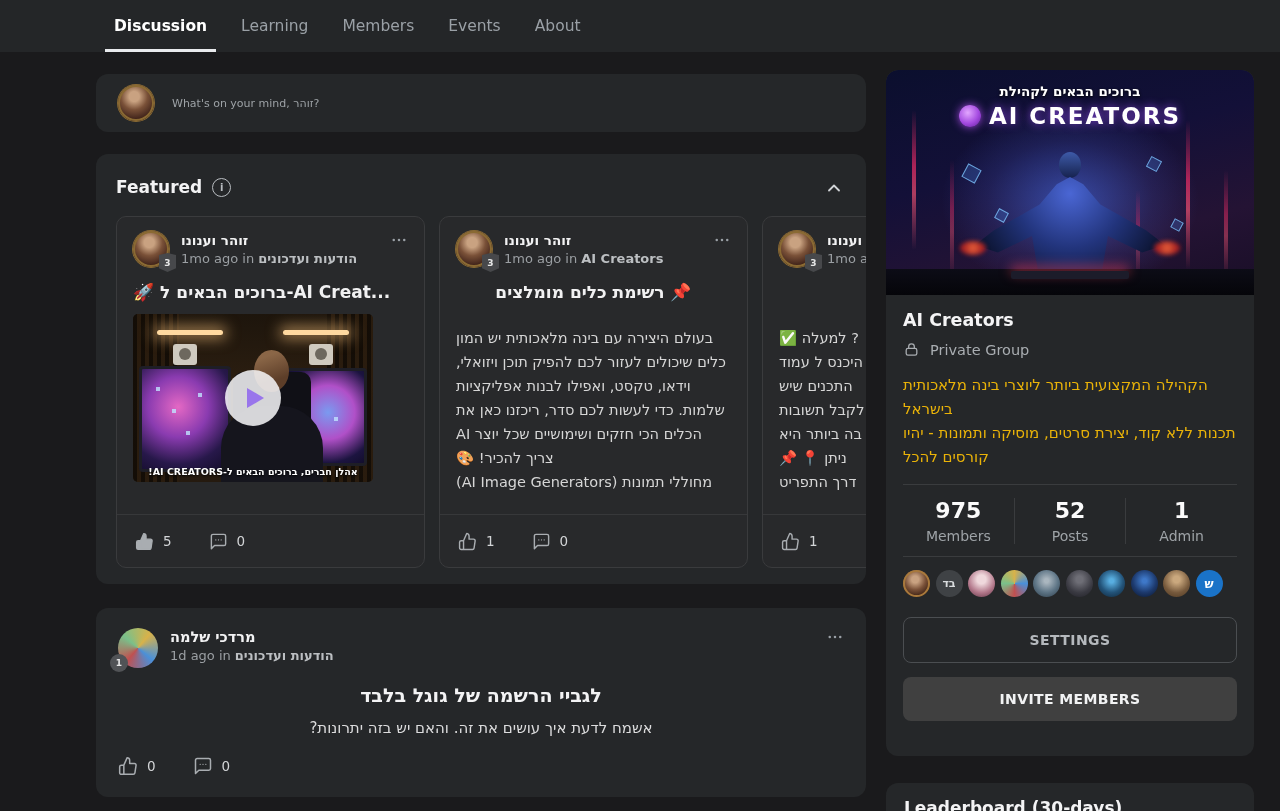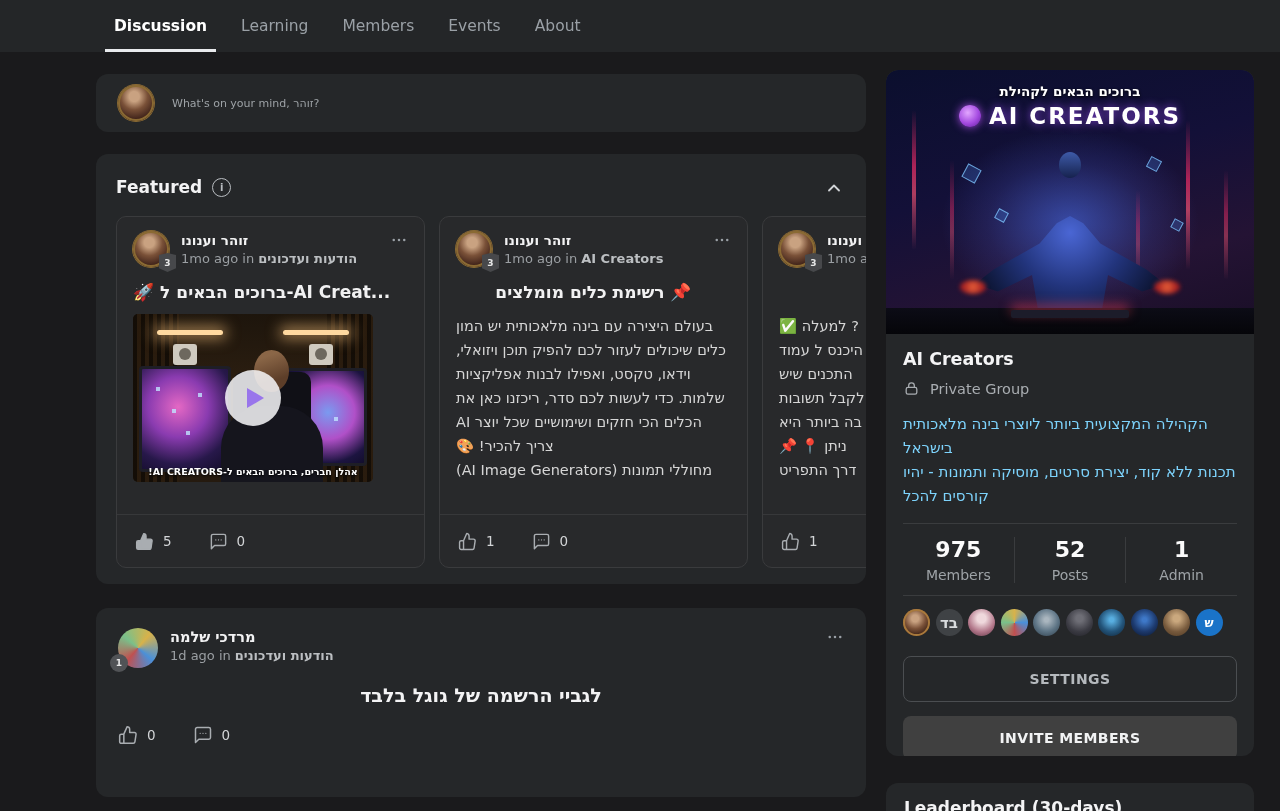--- a/index.html
+++ b/index.html
@@ -39,21 +39,21 @@
   .p-meta{font-size:13px;color:#9b9fa3;margin-top:3px;white-space:nowrap}
   .p-meta .cat{font-weight:700;color:#bcbfc2;margin-left:4px}
   .badge{position:absolute;width:17px;height:19px;background:#47484b;
          clip-path:polygon(50% 100%,100% 80%,100% 10%,50% 0,0 10%,0 80%);
          display:flex;align-items:center;justify-content:center;font-size:9px;color:#e6e6e6;font-weight:700}
   .badge.br{right:-7px;bottom:-5px}
   .badge.round{clip-path:none;border-radius:50%;width:18px;height:18px;left:-8px;bottom:-4px;background:#515356}
   .more-icon{color:#9aa0a6;flex:none;cursor:pointer}
   .f-card-title{font-size:17px;font-weight:700;color:#f1f1f2;margin-top:15px;white-space:nowrap;overflow:hidden}
   .rtl-left{direction:rtl;text-align:center}
-  .f-body{direction:rtl;text-align:left;font-size:14.5px;line-height:24px;color:#d6d6d6;margin-top:12px}
+  .f-body{direction:rtl;text-align:left;font-size:14.5px;line-height:24px;color:#d6d6d6;margin-top:24px}
   .f-foot{position:absolute;left:0;right:0;bottom:0;height:52px;border-top:1px solid #37383a;
           display:flex;align-items:center;padding:0 18px;gap:9px}
   .count{font-size:13.5px;color:#d3d5d7;margin-right:28px}
   .icon{color:#a9adb1;display:flex;align-items:center}
   
   .thumb{position:relative;width:240px;height:168px;margin-top:12px;border-radius:5px;overflow:hidden;
          background:linear-gradient(180deg,#1d150c 0%,#2d1f11 45%,#251a0f 100%)}
   .slat{position:absolute;top:0;bottom:0;width:46px;
         background:repeating-linear-gradient(90deg,#120c06 0 4px,#2a1c0e 4px 8px);opacity:.9}
   .lightbar{position:absolute;height:5px;border-radius:3px;background:#ffd9a0;box-shadow:0 0 14px 4px rgba(255,200,130,.55)}
@@ -75,21 +75,21 @@
   
   .frag{direction:rtl;text-align:left;font-size:14.5px;line-height:24px;color:#d6d6d6;white-space:nowrap}
   
   .post{top:608px;left:96px;width:770px;height:189px;padding:20px 22px;box-sizing:border-box}
   .post .avatar{width:40px;height:40px}
   .post-title{font-size:19px;font-weight:700;color:#f3f3f4;margin-top:16px}
   .post-body{font-size:15px;color:#dcdcdd;margin-top:13px}
   .post-foot{display:flex;align-items:center;gap:9px;margin-top:19px}
   
   .sb{top:70px;left:886px;width:368px;height:686px;overflow:hidden}
-  .banner{position:relative;width:368px;height:264px;border-radius:12px 12px 0 0;overflow:hidden;
+  .banner{position:relative;width:368px;height:225px;border-radius:12px 12px 0 0;overflow:hidden;
           background:linear-gradient(165deg,#0b0f2e 0%,#131038 40%,#241334 72%,#190e26 100%)}
   .glow{position:absolute;left:50%;top:58%;width:260px;height:190px;transform:translate(-50%,-50%);
         background:radial-gradient(ellipse at center,rgba(80,120,255,.55) 0%,rgba(80,100,220,.18) 45%,transparent 70%)}
   .streak{position:absolute;width:4px;border-radius:2px;opacity:.65;
           background:linear-gradient(180deg,transparent,#ff2d6a 40%,#ff5575 60%,transparent)}
   .cube{position:absolute;border:1px solid rgba(130,200,255,.75);background:rgba(70,130,230,.25);transform:rotate(28deg)}
   .fig-head{position:absolute;left:50%;top:82px;width:22px;height:26px;transform:translateX(-50%);border-radius:50%;
             background:linear-gradient(180deg,#3d5aa8,#16224e)}
   .fig-body{position:absolute;left:50%;bottom:26px;width:190px;height:92px;transform:translateX(-50%);
             background:radial-gradient(circle at 50% 18%,#4a66d4 0%,#22347c 45%,#0e1738 80%);
@@ -101,30 +101,30 @@
         background:#1c1c2a;box-shadow:0 -5px 12px rgba(255,70,90,.55);border-radius:2px}
   .banner-t1{position:absolute;top:13px;left:0;right:0;text-align:center;font-size:13.5px;font-weight:700;color:#fff;
              direction:rtl;text-shadow:0 1px 3px #000}
   .banner-t2{position:absolute;top:33px;left:0;right:0;display:flex;align-items:center;justify-content:center;gap:8px}
   .brain-icon{width:22px;height:22px;border-radius:50%;flex:none;
               background:radial-gradient(circle at 40% 35%,#e2a6ff 0%,#a44ae0 55%,#5c1e96 100%);box-shadow:0 0 8px #a44ae0}
   .banner-t2 .txt{font-size:23px;font-weight:800;letter-spacing:2px;color:#fff;text-shadow:0 0 10px rgba(160,80,255,.8)}
   .sb-content{padding:15px 17px 0}
   .g-name{font-size:17.5px;font-weight:700;color:#f4f4f5}
   .g-priv{display:flex;align-items:center;gap:10px;margin-top:11px;color:#a9adb1;font-size:14.5px}
-  .g-desc{direction:rtl;text-align:left;font-size:15px;line-height:24px;color:#7dd3fc;margin-top:15px}
+  .g-desc{direction:rtl;text-align:left;font-size:15px;line-height:24px;color:#eab308;margin-top:15px}
   .hr{border-top:1px solid #3a3c3e;margin-top:15px}
   .stats{display:flex;text-align:center;padding:13px 0 12px}
   .stat{flex:1}
   .stat + .stat{border-left:1px solid #3a3c3e}
   .stat .v{font-size:22px;font-weight:700;color:#fbfbfb}
   .stat .l{font-size:14px;color:#9ea3a7;margin-top:5px}
   .avrow{display:flex;gap:5.5px;padding:13px 0 3px}
   .av{width:27px;height:27px;border-radius:50%;flex:none;display:flex;align-items:center;justify-content:center;
-      font-size:15px;font-weight:700;color:#d9dcde}
+      font-size:11px;font-weight:700;color:#d9dcde}
   .av1{background:radial-gradient(circle at 45% 35%,#c9a281 15%,#7a5138 45%,#30180e 80%);box-shadow:0 0 0 2px #a8793c inset}
   .av2{background:#3f4245}
   .av3{background:radial-gradient(circle at 50% 35%,#efd8dc 20%,#b2778a 60%,#5c3242 100%)}
   .av4{background:conic-gradient(#d8b24a,#4a90d9,#c05050,#7ac08a,#d8b24a)}
   .av5{background:radial-gradient(circle at 50% 40%,#aab6bf 10%,#5d7485 55%,#2c3b47 100%)}
   .av6{background:radial-gradient(circle at 50% 35%,#6e6e76 15%,#3a3a42 60%,#202026 100%)}
   .av7{background:radial-gradient(circle at 50% 40%,#58aee0 10%,#23547a 55%,#0e2234 100%)}
   .av8{background:radial-gradient(circle at 50% 40%,#3e78c8 10%,#1d3a6e 55%,#0a1428 100%)}
   .av9{background:radial-gradient(circle at 50% 35%,#caa87e 15%,#76593c 60%,#35241560 100%),#5c452c}
   .av10{background:#1a73c8;font-size:12px;color:#fff}
@@ -312,20 +312,21 @@
     </div>
     <span class="more-icon">
       <svg width="18" height="18" viewBox="0 0 24 24" fill="currentColor">
           <circle cx="5" cy="12" r="1.7"></circle>
           <circle cx="12" cy="12" r="1.7"></circle>
           <circle cx="19" cy="12" r="1.7"></circle>
         </svg>
     </span>
   </div>
   <div class="post-title rtl-left">לגביי הרשמה של גוגל בלבד</div>
+  <div class="post-body rtl-left">אשמח לדעת איך עושים את זה. והאם יש בזה יתרונות?</div>
   <div class="post-foot">
     <span class="icon">
       <svg width="20" height="20" viewBox="0 0 24 24" fill="none" stroke="#a9adb1" stroke-width="1.8" stroke-linejoin="round">
           <path d="M14 9V5a3 3 0 0 0-3-3l-4 9v11h11.28a2 2 0 0 0 2-1.7l1.38-9a2 2 0 0 0-2-2.3zM7 22H4a2 2 0 0 1-2-2v-7a2 2 0 0 1 2-2h3"></path>
         </svg>
     </span>
     <span class="count">0</span>
     <span class="icon">
       <svg width="20" height="20" viewBox="0 0 24 24" fill="none" stroke="#a9adb1" stroke-width="1.8" stroke-linejoin="round">
           <path d="M21 15a2 2 0 0 1-2 2H7l-4 4V5a2 2 0 0 1 2-2h14a2 2 0 0 1 2 2z"></path>

